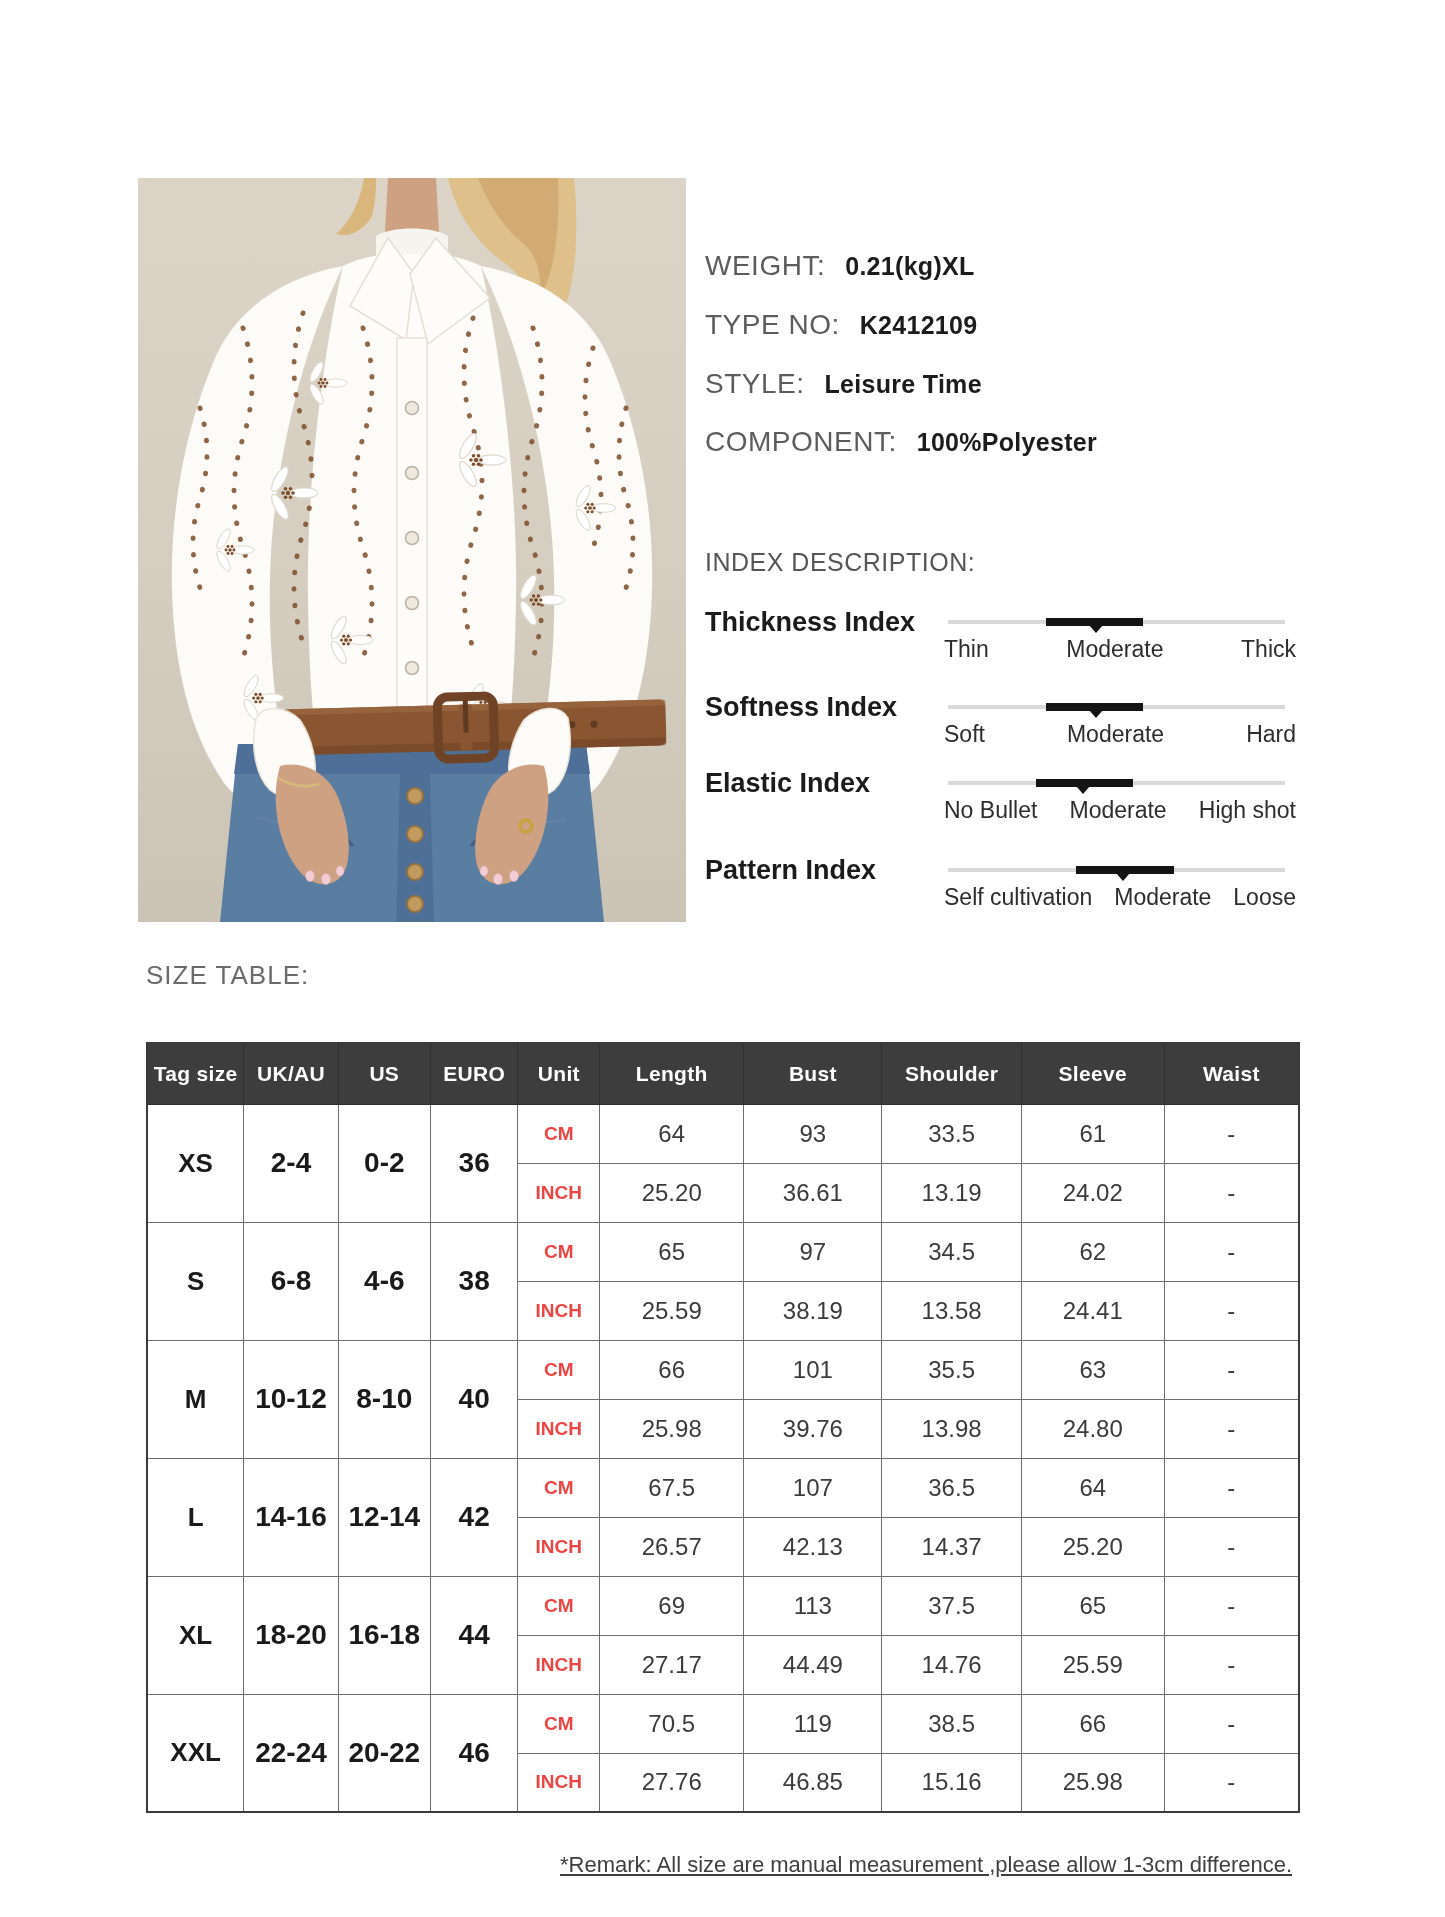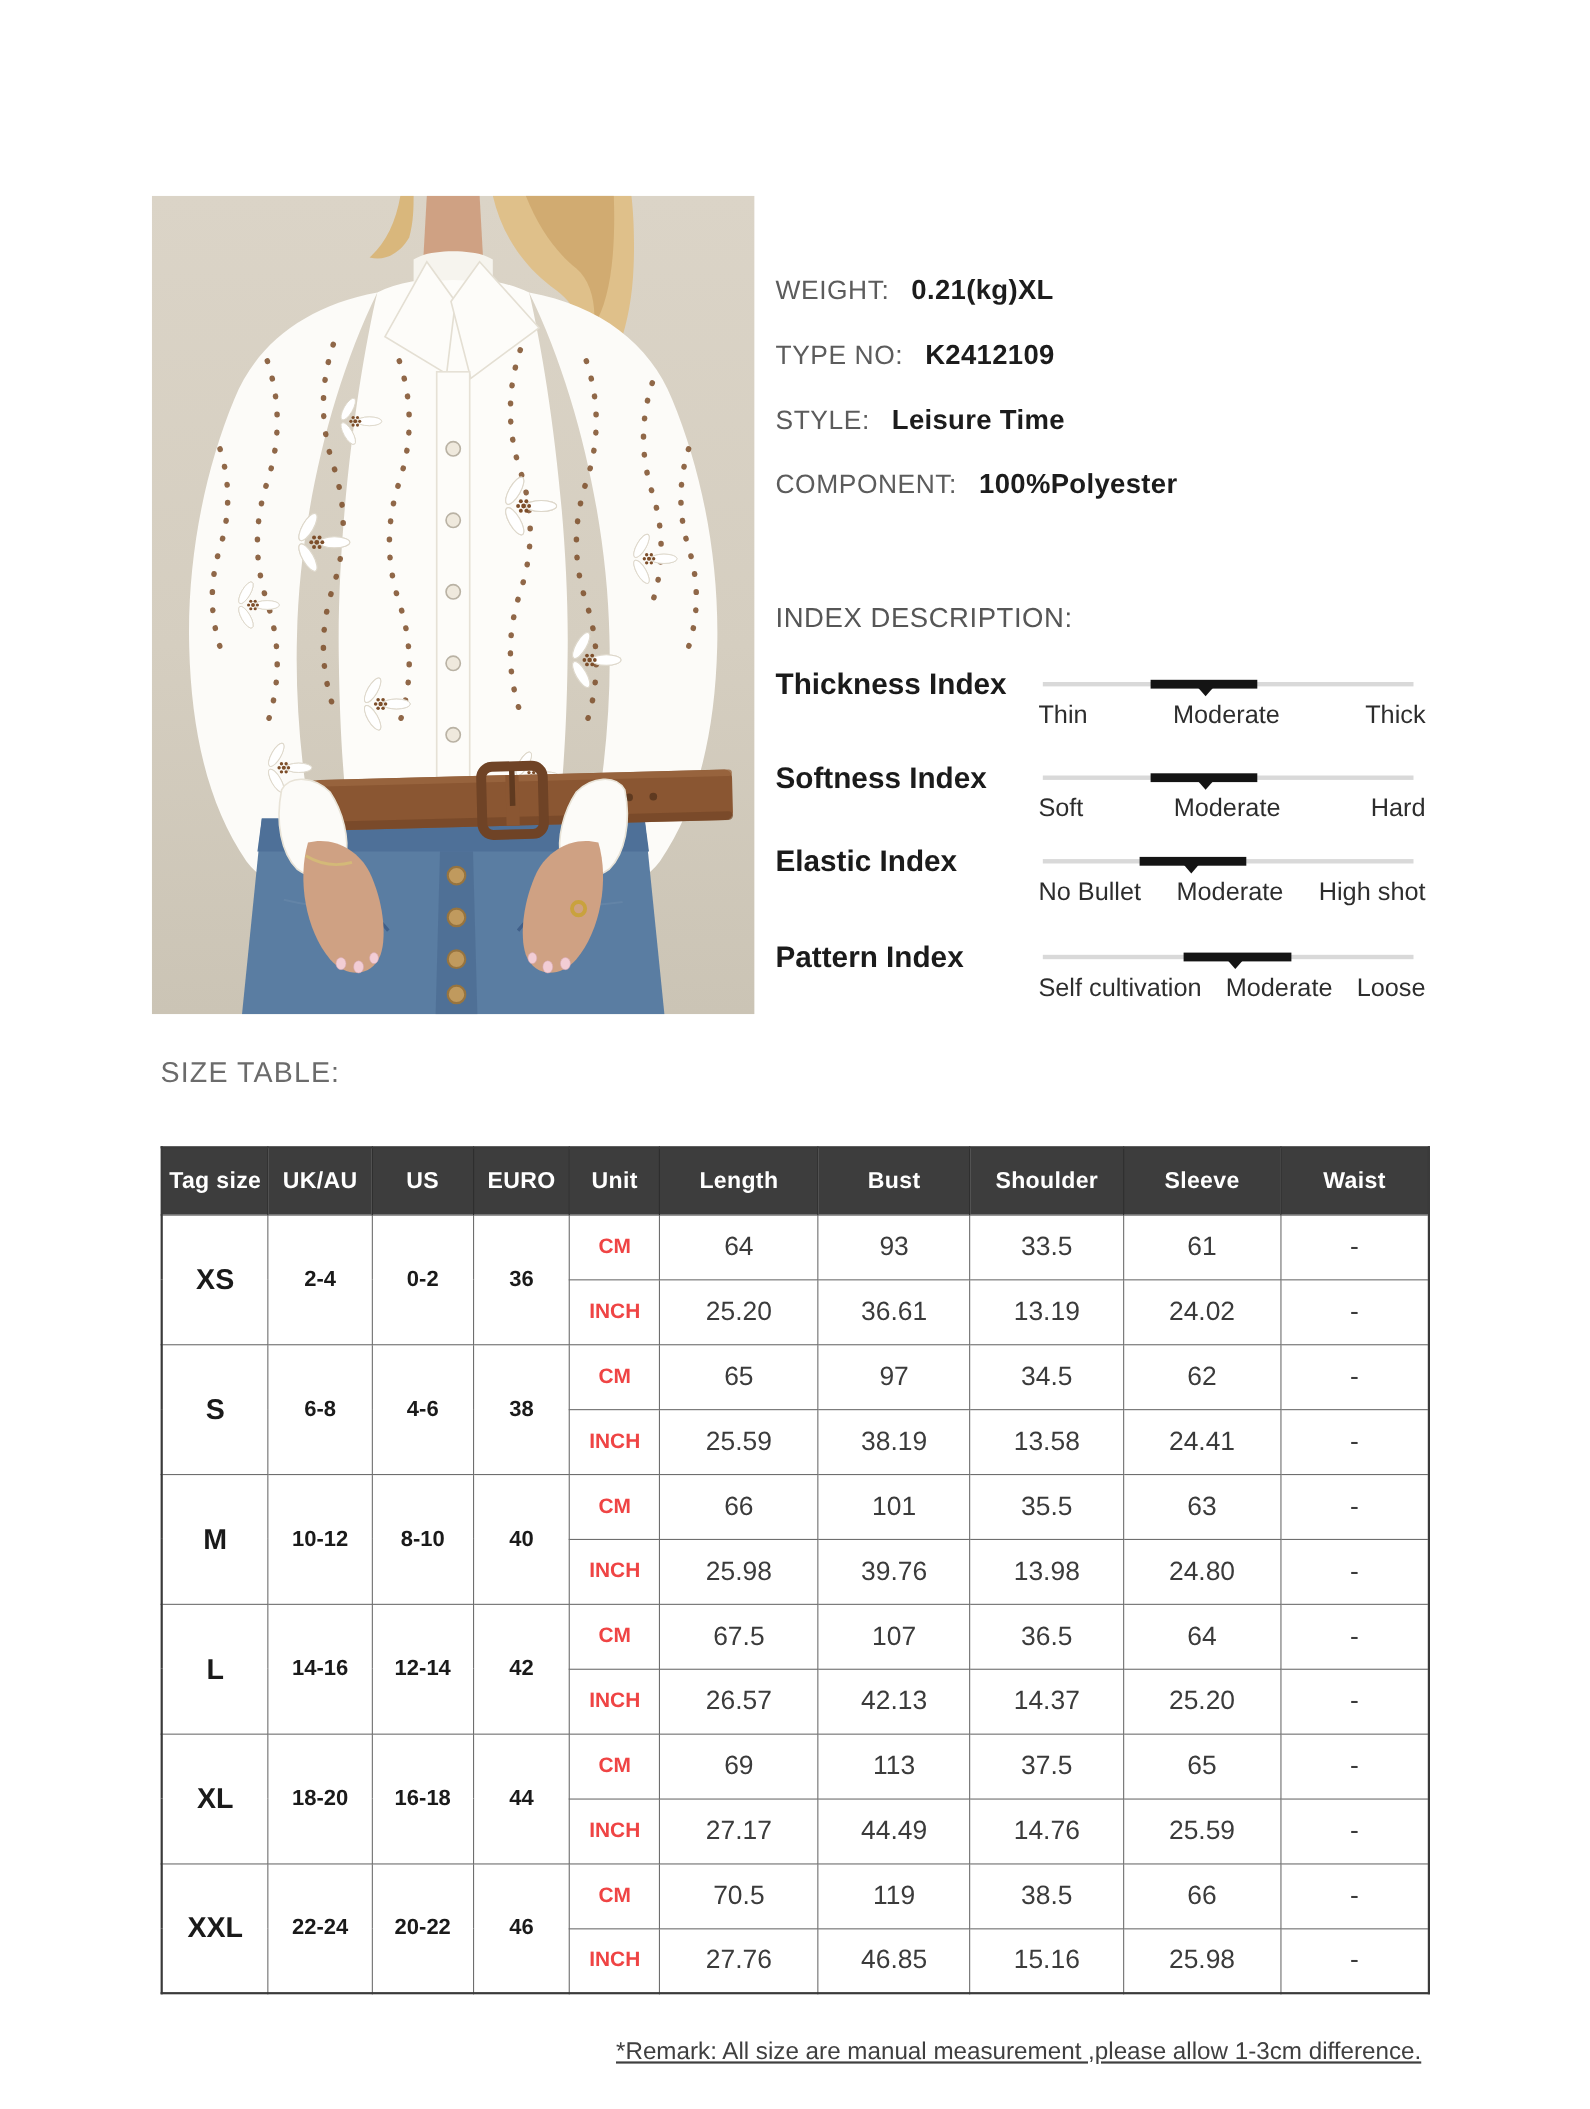--- a/index.html
+++ b/index.html
@@ -29,21 +29,21 @@
   }
   
   .detail-row {
     position: absolute;
     left: 705px;
     display: flex;
     align-items: baseline;
     gap: 20px;
     height: 30px;
   }
-  .detail-label { font-size: 24px; color: #5c5c5c; letter-spacing: 0.5px; }
+  .detail-label { font-size: 28px; color: #5c5c5c; letter-spacing: 0.5px; }
   .detail-value { font-size: 25px; font-weight: 700; color: #1c1c1c; letter-spacing: 0.3px; }
   
   .index-heading {
     position: absolute;
     left: 705px; top: 548px;
     font-size: 25px; color: #565656; letter-spacing: 0.5px;
   }
   .idx-name {
     position: absolute;
     left: 705px;
@@ -107,21 +107,21 @@
     vertical-align: middle;
   }
   .size-table tbody td {
     border: 1px solid #6e6e6e;
     height: 59px;
     text-align: center;
     vertical-align: middle;
     background: #ffffff;
   }
   .size-table td.tag   { font-size: 26px; font-weight: 600; color: #1a1a1a; }
-  .size-table td.range { font-size: 20px; font-weight: 600; color: #1a1a1a; }
+  .size-table td.range { font-size: 28px; font-weight: 600; color: #1a1a1a; }
   .size-table td.unit  { font-size: 19px; font-weight: 700; color: #ef4444; margin-top: 43px; }
   .size-table td.val   { font-size: 24px; font-weight: 400; color: #3b3b3b; }
   
   .remark {
     position: absolute;
     left: 560px; top: 1852px;
     width: 740px;
     font-size: 22px;
     color: #3f3f3f;
     text-decoration: underline;

